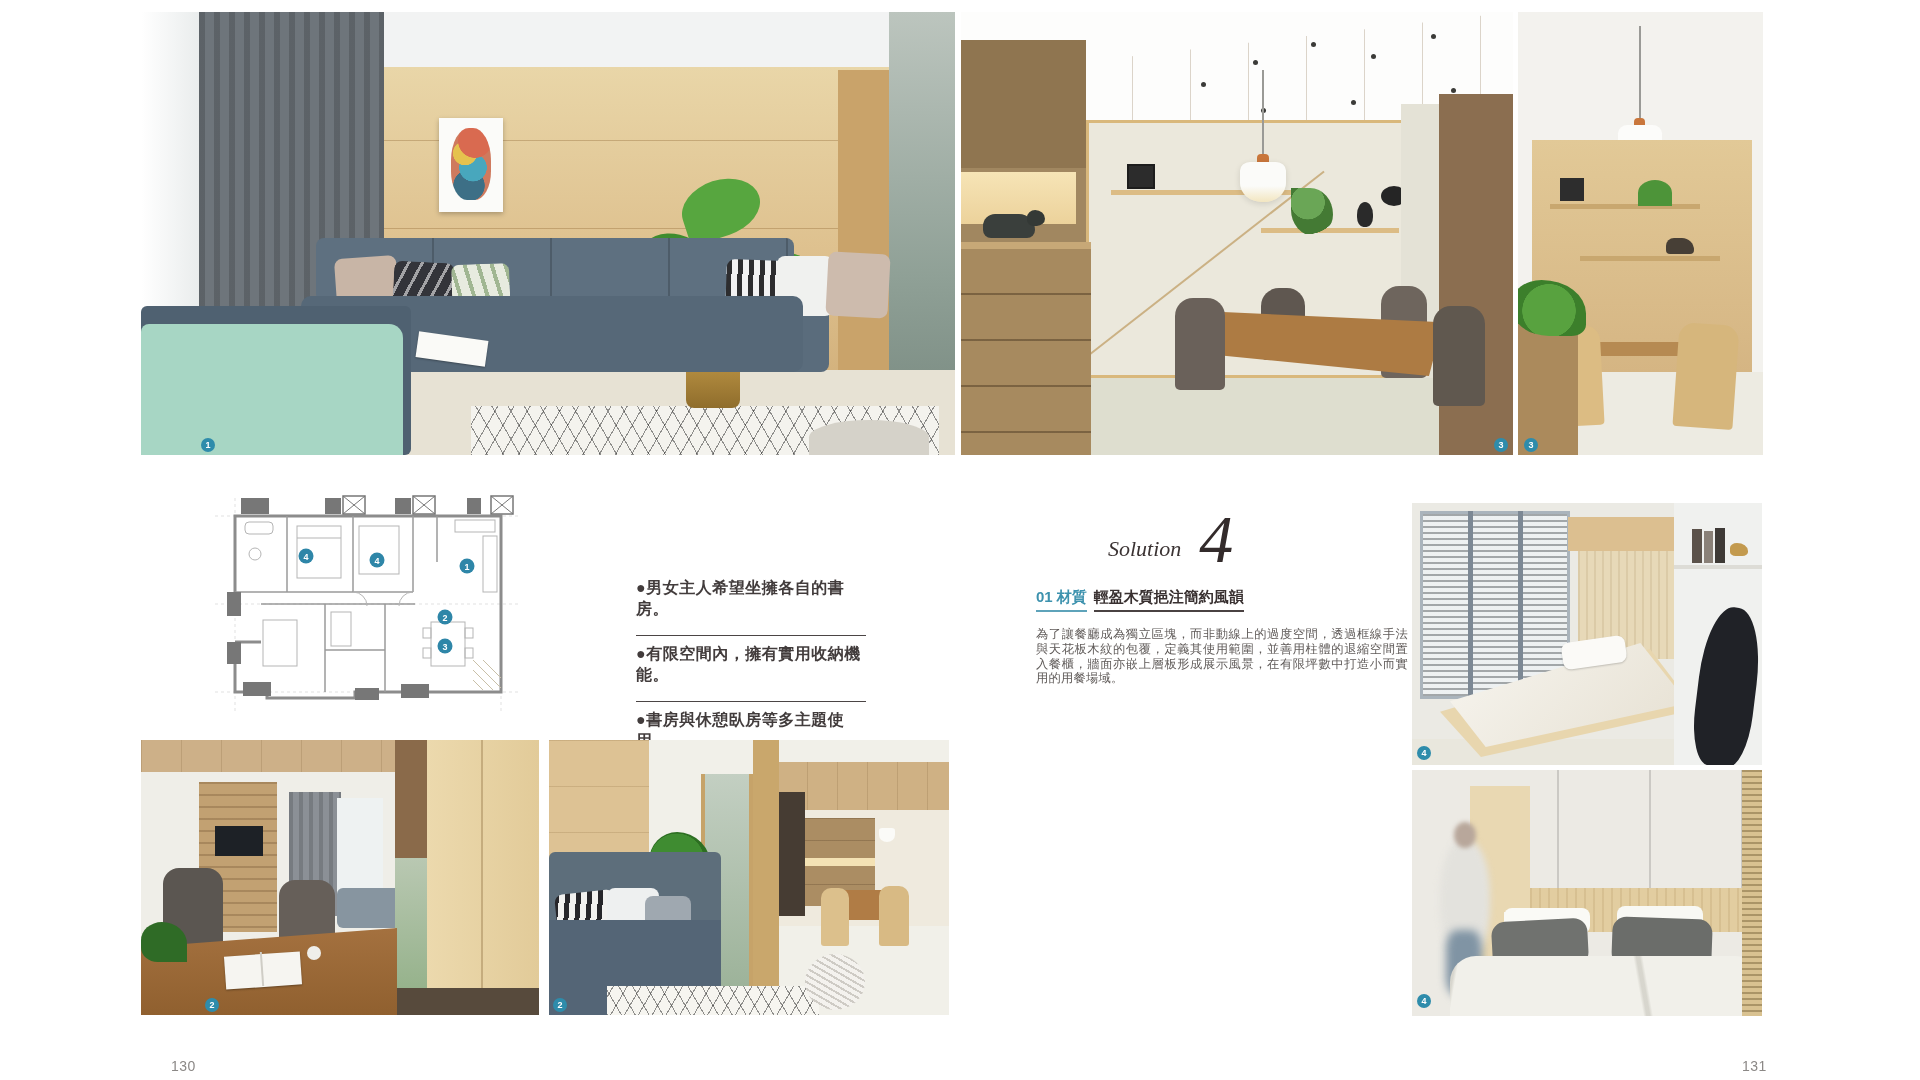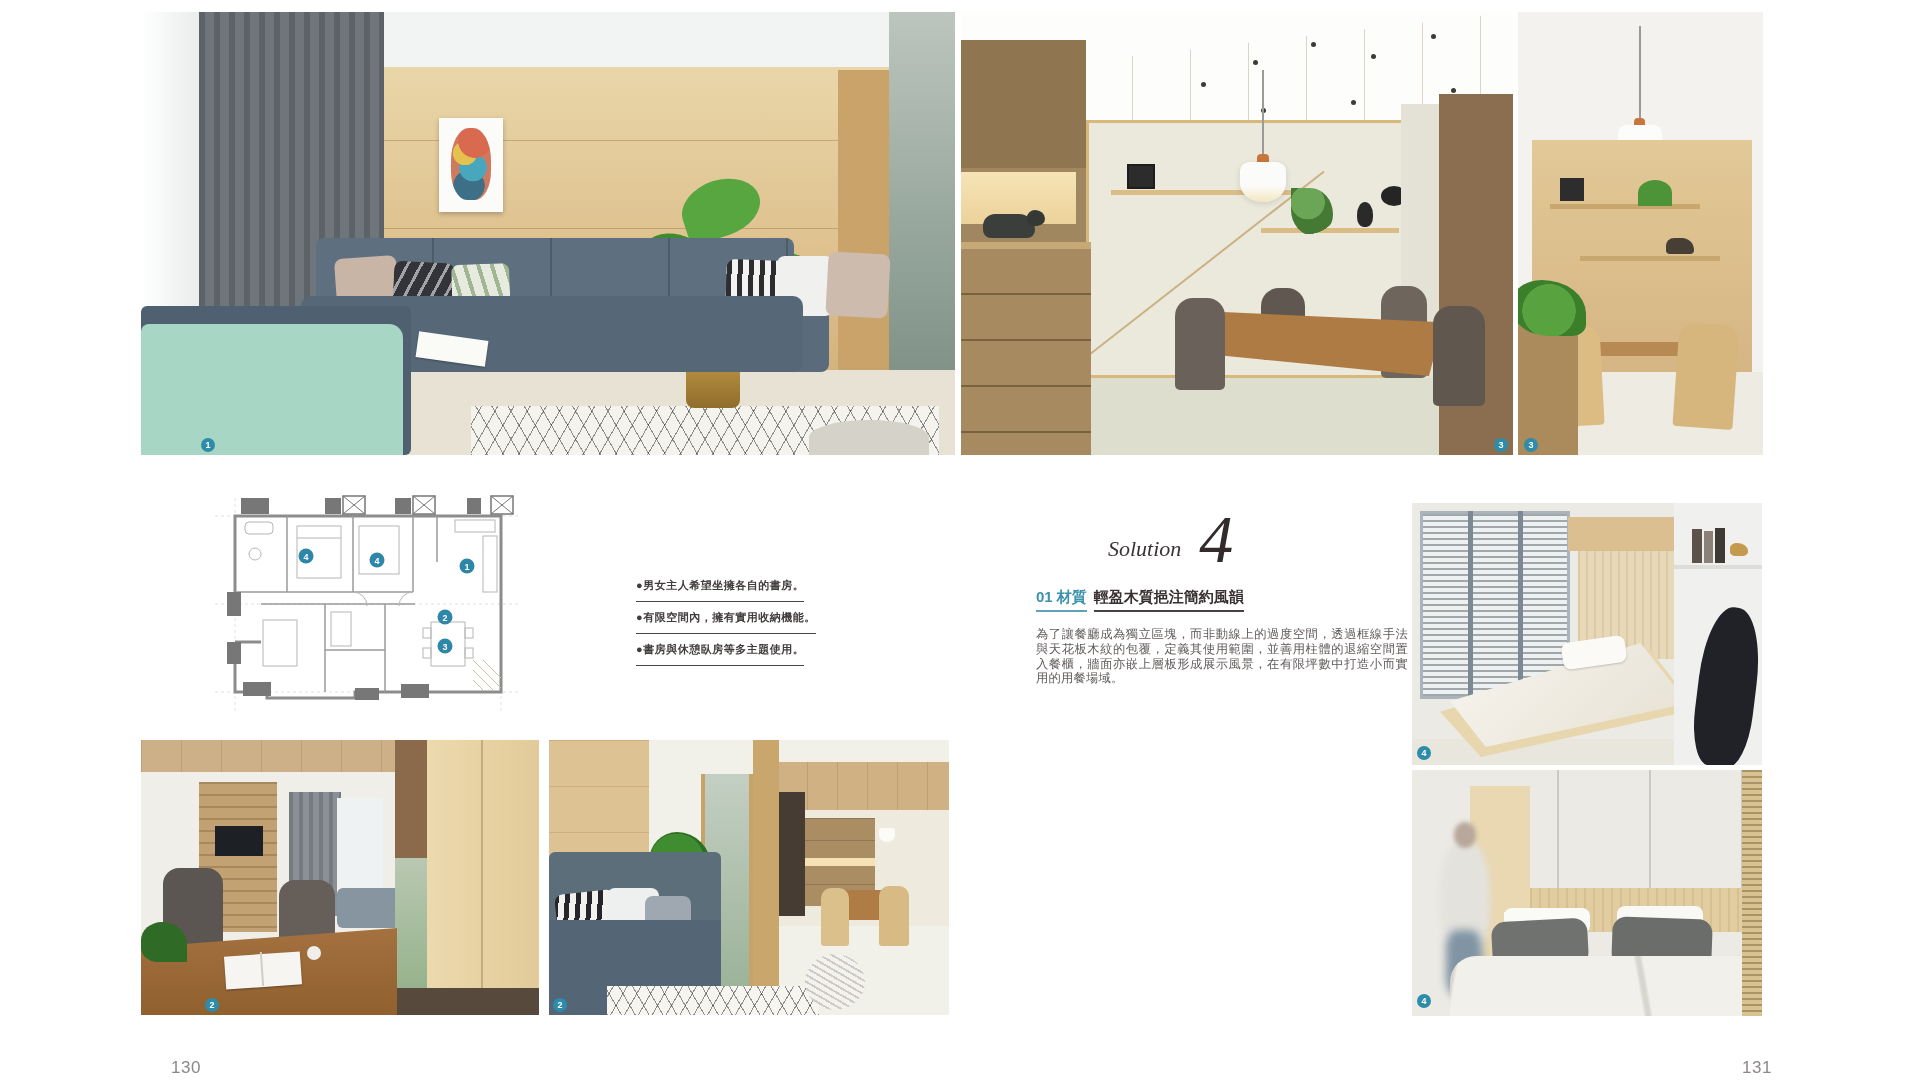--- a/index.html
+++ b/index.html
@@ -4,21 +4,21 @@
 <style>
   * { box-sizing: border-box; margin: 0; padding: 0; }
   html,body { width:1920px; height:1080px; background:#ffffff; overflow:hidden;
     font-family:"Liberation Sans","DejaVu Sans",sans-serif; }
   .page { position:relative; width:1920px; height:1080px; background:#fff; }
   .abs { position:absolute; }
 
   
   .design-header { left:1686px; top:12px; font-size:18px; font-weight:bold;
     letter-spacing:1px; color:#2b2424; }
-  .pageno { font-size:17px; color:#8b8886; letter-spacing:.5px; }
+  .pageno { font-size:14px; color:#8b8886; letter-spacing:.5px; }
   .pageno-left { left:171px; top:1058px; }
   .pageno-right { left:1742px; top:1058px; }
 
   
   .photo { position:absolute; overflow:hidden; background:#e8e4d8; }
   .ph { position:absolute; }
   .badge { position:absolute; width:14px; height:14px; border-radius:50%;
     background:#2e8cab; color:#fff; font-size:9px; font-weight:bold;
     display:flex; align-items:center; justify-content:center; z-index:30; }
 
@@ -272,22 +272,22 @@
   .p7-badge { left:5px; bottom:8px; }
 
   
   #plan { left:205px; top:492px; width:325px; height:228px; }
 
   
   .designer { left:636px; top:556px; width:230px; }
   .designer-title { font-size:17px; font-weight:bold; color:#3d92ae;
     letter-spacing:4px; line-height:26px; }
   .designer-bullets { margin-top:22px; }
-  .designer-bullets .bullet { display:table; font-size:11px; font-weight:bold; color:#423c3c;
-    letter-spacing:.5px; border-bottom:1.5px solid #4b4545; padding-bottom:8px; margin-bottom:8px; }
+  .designer-bullets .bullet { display:table; font-size:16px; font-weight:bold; color:#423c3c;
+    letter-spacing:.5px; border-bottom:1.5px solid #4b4545; padding-bottom:15px; margin-bottom:8px; }
 
   
   .solution { left:1108px; top:508px; display:flex; align-items:flex-end; }
   .solution-label { font-family:"Liberation Serif","DejaVu Serif",serif; font-style:italic;
     font-size:22px; color:#3b3333; padding-bottom:8px; }
   .solution-number { font-family:"Liberation Serif","DejaVu Serif",serif; font-style:italic;
     font-size:68px; line-height:62px; color:#332b2b; margin-left:18px; }
 
   
   .sections { left:1036px; top:588px; width:372px; }

